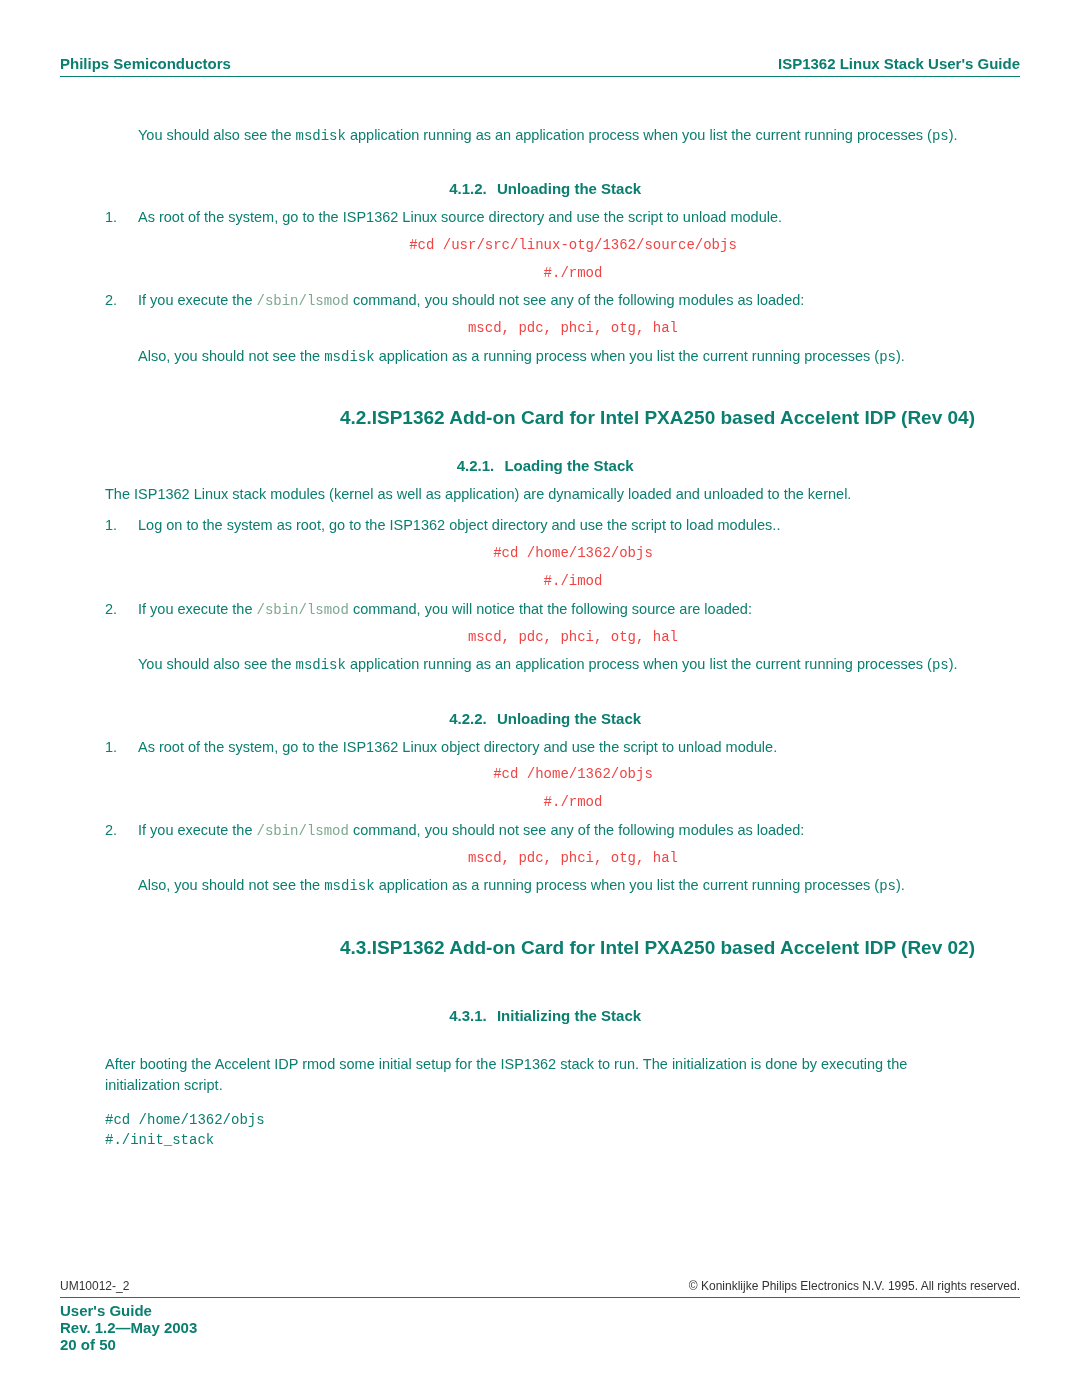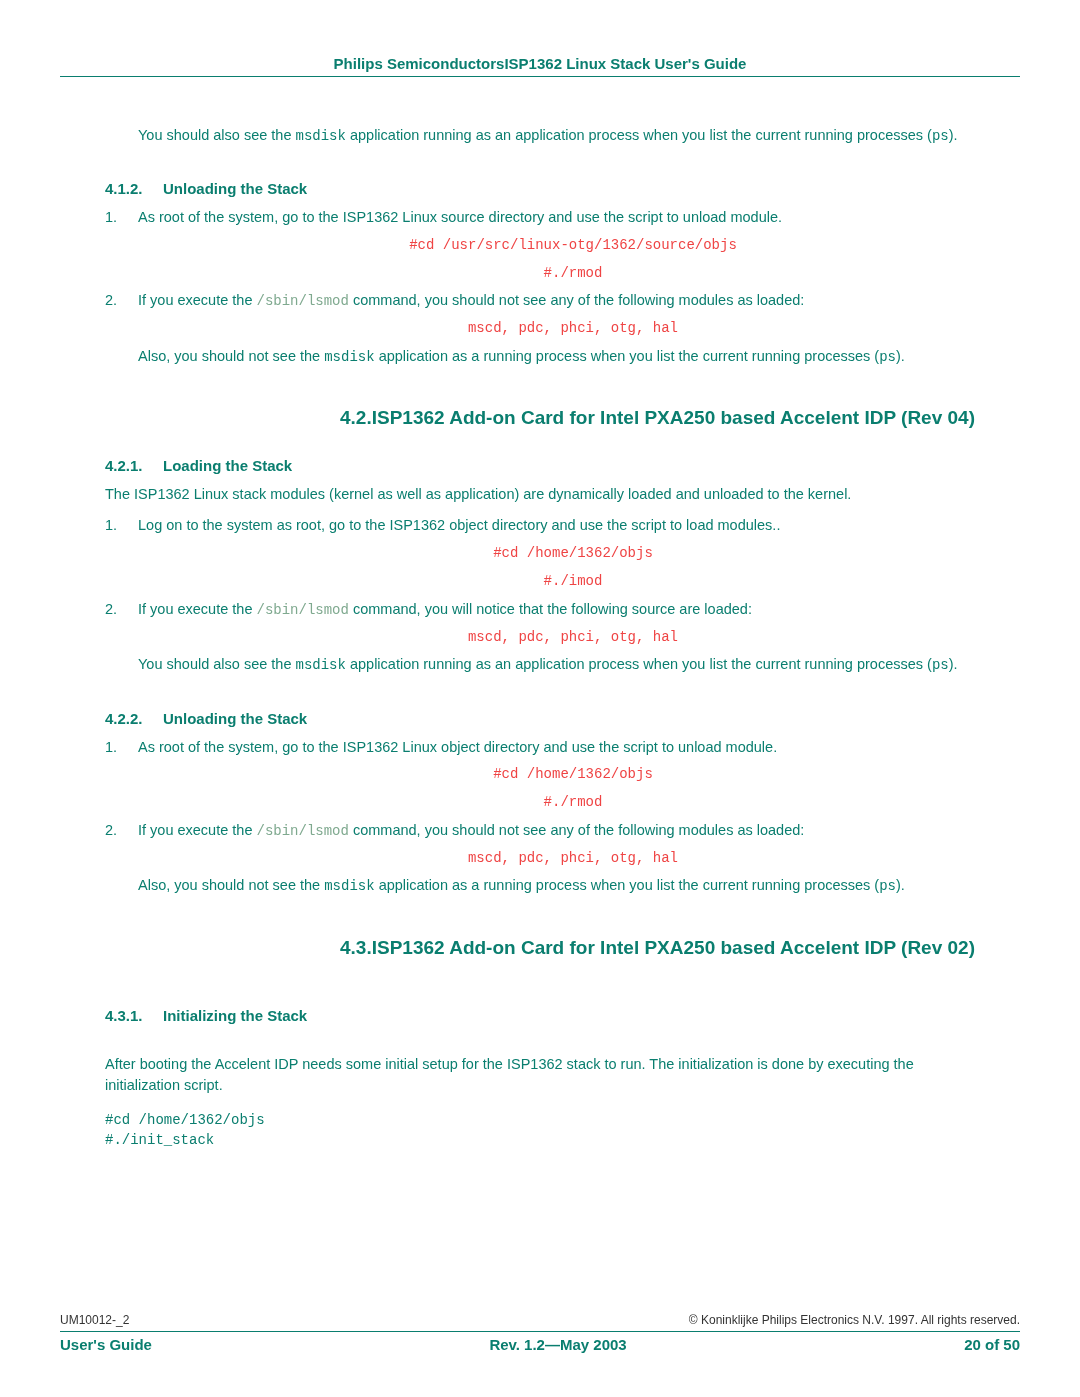--- a/index.html
+++ b/index.html
@@ -12,21 +12,21 @@
   }
   .page {
     width: 1080px;
     height: 1397px;
     position: relative;
     box-sizing: border-box;
     padding: 55px 60px 0 60px;
   }
   .header-row {
     display: flex;
-    justify-content: center;
+    justify-content: space-between;
     font-weight: bold;
     color: #0a7e6f;
     font-size: 15px;
     border-bottom: 1.5px solid #0a7e6f;
     padding-bottom: 4px;
     margin-bottom: 11px;
   }
   .content {
     color: #0a7e6f;
     padding: 0 45px;
@@ -38,20 +38,21 @@
   }
   .para-indent {
     margin-left: 33px;
   }
   .h3 {
     font-weight: bold;
     color: #0a7e6f;
     font-size: 15px;
     margin-top: 34px;
     margin-bottom: 10px;
+    text-align: center;
   }
   .h3 .secnum { display:inline-block; width: 58px; }
   .h2 {
     font-weight: bold;
     color: #0a7e6f;
     font-size: 19px;
     margin-top: 40px;
     margin-bottom: 28px;
     text-align: right;
   }
@@ -111,20 +112,21 @@
     border-top: 1.5px solid #0a7e6f;
     margin-top: 2px;
     padding-top: 4px;
   }
   .footer-row {
     display: flex;
     justify-content: space-between;
     font-weight: bold;
     color: #0a7e6f;
     font-size: 15px;
+    flex-direction: column;
   }
   .gap { height: 20px; }
 </style>
 </head>
 <body>
 
 <div class="page">
 
   <div class="header-row">
     <span>Philips Semiconductors</span>
@@ -210,31 +212,31 @@
     </div>
 
     <div class="gap"></div>
 
     <div class="h3" style="margin-top:0">
       <span class="secnum">4.3.1.</span><span>Initializing the Stack</span>
     </div>
 
     <div class="gap"></div>
 
-    <p class="para">After booting the Accelent IDP needs some initial setup for the ISP1362 stack to run. The initialization is done by executing the initialization script.</p>
+    <p class="para">After booting the Accelent IDP rmod some initial setup for the ISP1362 stack to run. The initialization is done by executing the initialization script.</p>
 
     <div class="code-block-plain">#cd /home/1362/objs
 #./init_stack</div>
 
   </div>
 
   <div class="footer-area">
     <div class="tiny-row">
       <span>UM10012-_2</span>
-      <span>© Koninklijke Philips Electronics N.V. 1997. All rights reserved.</span>
+      <span>© Koninklijke Philips Electronics N.V. 1995. All rights reserved.</span>
     </div>
     <div class="footer-rule">
       <div class="footer-row">
         <span>User's Guide</span>
         <span>Rev. 1.2—May 2003</span>
         <span>20 of 50</span>
       </div>
     </div>
   </div>
 

